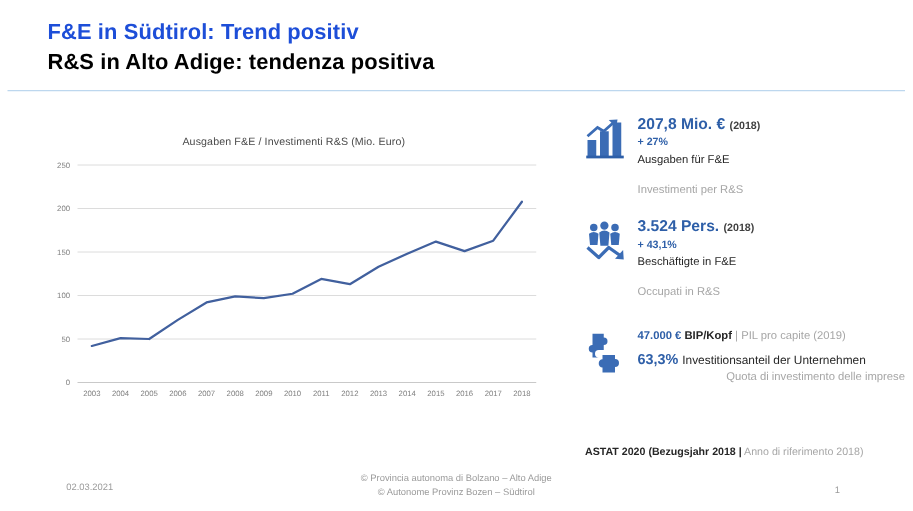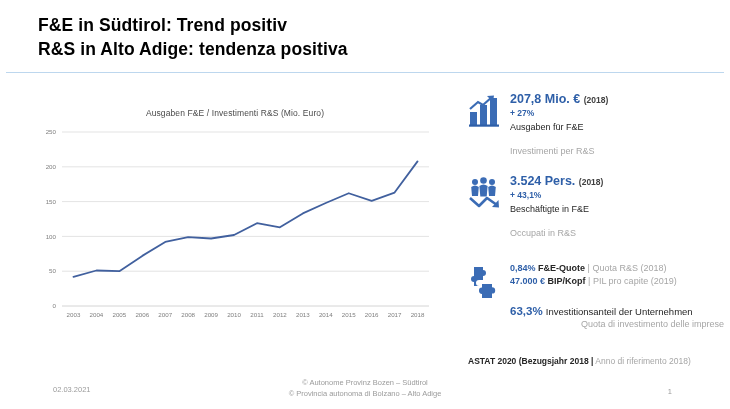--- a/index.html
+++ b/index.html
@@ -24,21 +24,21 @@
   
   .header {
     position: absolute;
     left: 38px;
     top: 14px;
     width: 660px;
   }
   .title {
     font-size: 17.5px;
     font-weight: bold;
-    color: #000000;
+    color: #1d4ed8;
     letter-spacing: 0.1px;
     line-height: 1.28;
     margin: 0;
     white-space: nowrap;
   }
   .subtitle {
     font-size: 17.5px;
     font-weight: bold;
     color: #000000;
     letter-spacing: 0.1px;
@@ -144,21 +144,21 @@
     font-weight: bold;
     color: #2E5FA8;
   }
   .quota-row .de { font-weight: bold; color: #262626; }
   .quota-row .sep { color: #A6A6A6; }
   .quota-row .it { color: #A6A6A6; }
   .quota-big {
     font-size: 11.5px;
     line-height: 1.4;
     white-space: nowrap;
-    margin-top: 15px;
+    margin-top: 5px;
   }
   .quota-big .val { font-weight: bold; color: #2E5FA8; }
   .quota-big .de { color: #262626; font-size: 9.5px; }
   .quota-sub {
     font-size: 9px;
     color: #A6A6A6;
     text-align: right;
     margin-top: 0px;
     padding-right: 2px;
     white-space: nowrap;
@@ -303,26 +303,20 @@
 
     <div class="stat-block" style="margin-top:22px;">
       <div class="stat-icon">
         <svg width="34" height="40" viewBox="0 0 34 40">
           <path d="M6 3 h9 v3 a3 3 0 0 1 3 3 a3 3 0 0 1 -3 3 v4 h-4 a3 3 0 0 0 -3 3 a3 3 0 0 0 3 3 h4 v-0 h-9 v-4 a3 3 0 0 1 -3 -3 a3 3 0 0 1 3 -3 Z" fill="#3B6CB5"></path>
           <path d="M14 20 h10 v3.2 a3.2 3.2 0 0 1 3.2 3.2 a3.2 3.2 0 0 1 -3.2 3.2 v4.4 h-10 v-4 a3 3 0 0 1 -3 -3.4 a3 3 0 0 1 3 -3.2 Z" fill="#3B6CB5"></path>
         </svg>
       </div>
       <div class="stat-body">
         <div class="quota-row">
-          <span class="val">0,84%</span>
-          <span class="de">F&amp;E-Quote</span>
-          <span class="sep">|</span>
-          <span class="it">Quota R&amp;S (2018)</span>
-        </div>
-        <div class="quota-row">
           <span class="val">47.000 €</span>
           <span class="de">BIP/Kopf</span>
           <span class="sep">|</span>
           <span class="it">PIL pro capite (2019)</span>
         </div>
         <div class="quota-big">
           <span class="val">63,3%</span>
           <span class="de">Investitionsanteil der Unternehmen</span>
         </div>
         <div class="quota-sub">Quota di investimento delle imprese</div>
@@ -331,18 +325,18 @@
   </div>
 
   <div class="source-note">
     <span class="de">ASTAT 2020 (Bezugsjahr 2018</span>
     <span class="de">|</span>
     <span class="it">Anno di riferimento 2018)</span>
   </div>
 
   <div class="footer-date">02.03.2021</div>
   <div class="footer-center">
+    <div>© Provincia autonoma di Bolzano – Alto Adige</div>
     <div>© Autonome Provinz Bozen – Südtirol</div>
-    <div>© Provincia autonoma di Bolzano – Alto Adige</div>
   </div>
   <div class="footer-page">1</div>
 
 </div>
 
 </body></html>

